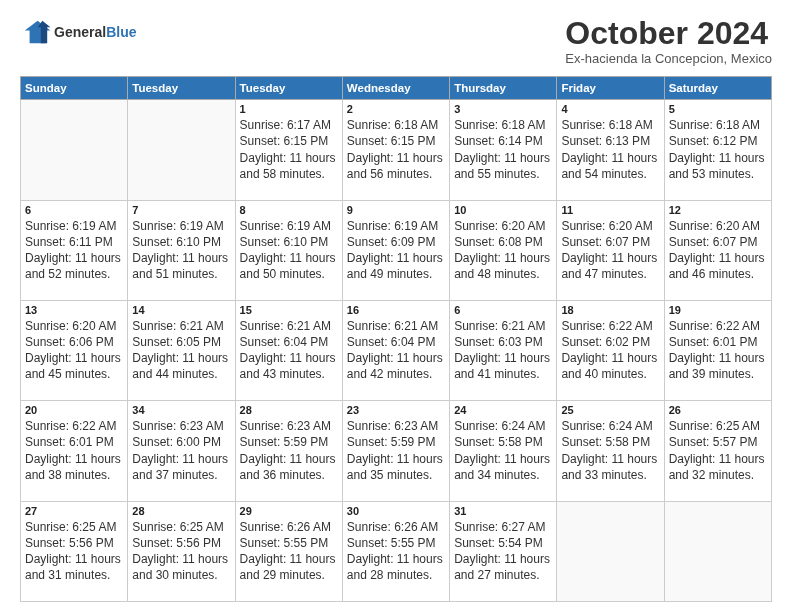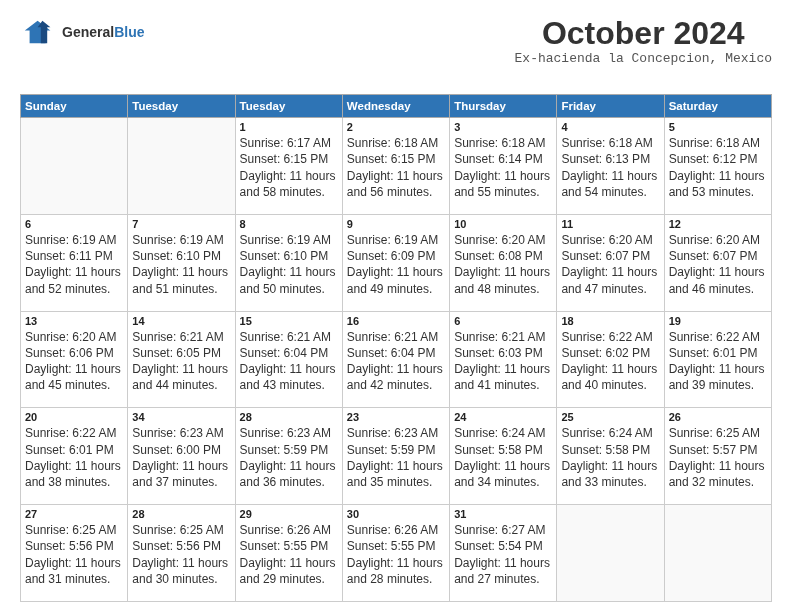--- a/index.html
+++ b/index.html
@@ -19,46 +19,44 @@
     }
     .header {
       display: flex;
       justify-content: space-between;
       align-items: flex-start;
       margin-bottom: 10px;
     }
     .logo {
       display: flex;
       align-items: center;
-      gap: 8px;
+      gap: 0;
     }
     .logo-icon {
       width: 32px;
       height: 32px;
       margin-right: 2px;
     }
     .title-block {
-      text-align: center;
+      text-align: left;
     }
     .month-title {
       font-size: 32px;
       font-weight: bold;
       color: #333;
       line-height: 1.1;
     }
     .subtitle {
       font-size: 13px;
       color: #555;
-      font-family: Liberation Mono, monospace;
     }
     .calendar {
       width: 100%;
       border-collapse: collapse;
       flex: 1;
-      margin-top: 18px;
     }
     .calendar th {
       background-color: #2e74b5;
       color: #fff;
       font-size: 11.5px;
       font-weight: bold;
       padding: 5px 4px;
       text-align: left;
       border: 1px solid #aaa;
     }

